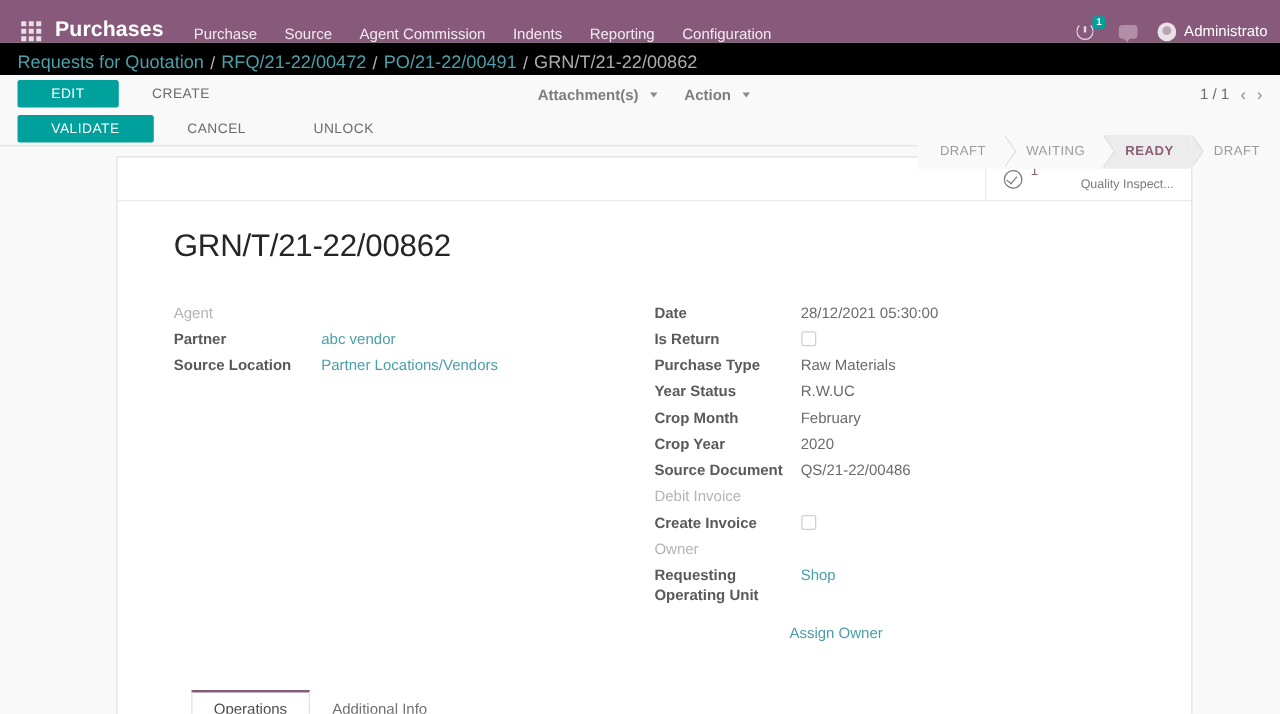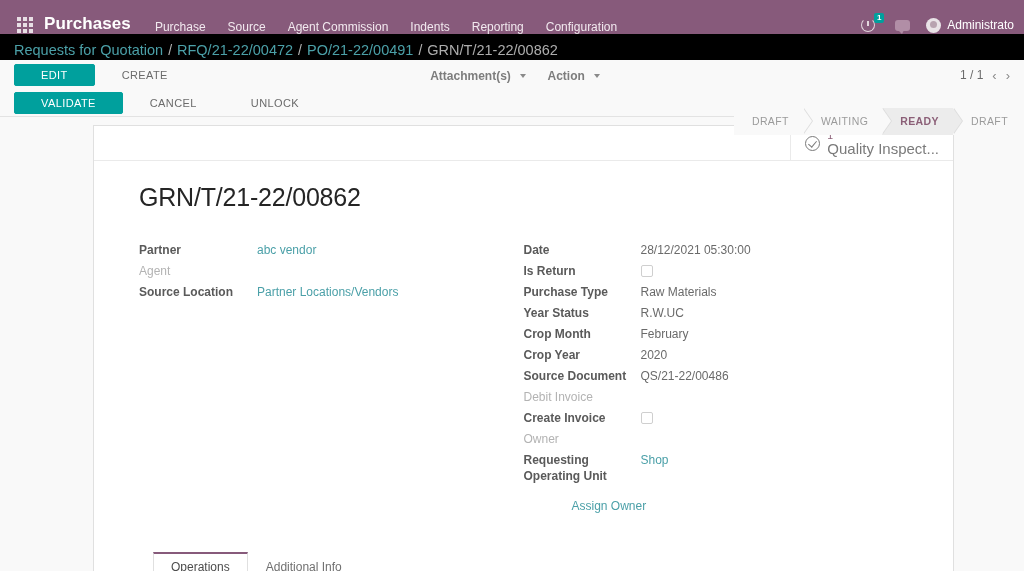--- a/index.html
+++ b/index.html
@@ -283,21 +283,21 @@
     content: "";
     position: absolute;
     left: 3.4px; top: 2.4px;
     width: 4px; height: 7px;
     border-right: 1.6px solid #7a7a7a;
     border-bottom: 1.6px solid #7a7a7a;
     transform: rotate(40deg);
   }
   .stat-txt { line-height: 1.05; }
   .stat-val { font-size: 10.5px; color: #8B5F77; display: block; }
-  .stat-lbl { font-size: 15px; color: #7a7a7a; display: block; white-space: nowrap; }
+  .stat-lbl { font-size: 10px; color: #7a7a7a; display: block; white-space: nowrap; margin-left: 40px; }
 
   .sheet-inner { padding: 22px 45px 0 45px; }
   .rec-title {
     font-size: 25px;
     font-weight: 400;
     color: #252525;
     margin: 0 0 30px 0;
     letter-spacing: -.2px;
   }
 
@@ -323,21 +323,21 @@
   .fld-val { font-size: 12px; color: #6a6a6a; }
   .fld-val.link { color: #4BA0A8; cursor: pointer; }
   .cbx {
     width: 12px; height: 12px;
     border: 1px solid #cfcfcf;
     background: #fff;
     border-radius: 2px;
     cursor: pointer;
     margin-top: 2px;
   }
-  .assign-row { margin: 14px 0 0 48px; }
+  .assign-row { margin: 14px 0 0 108px; }
   .assign-btn {
     background: transparent;
     border: none;
     color: #4BA0A8;
     font-size: 12px;
     cursor: pointer;
     padding: 0;
     font-family: inherit;
   }
 
@@ -454,26 +454,26 @@
         </div>
       </div>
 
       <div class="sheet-inner">
         <h1 class="rec-title">GRN/T/21-22/00862</h1>
 
         <div class="groups">
 
           <div class="col left">
             <div class="fld">
+              <div class="fld-lbl muted">Agent</div>
+              <div class="fld-val"></div>
+            </div>
+            <div class="fld">
               <div class="fld-lbl">Partner</div>
               <div class="fld-val link">abc vendor</div>
-            </div>
-            <div class="fld">
-              <div class="fld-lbl muted">Agent</div>
-              <div class="fld-val"></div>
             </div>
             <div class="fld">
               <div class="fld-lbl">Source Location</div>
               <div class="fld-val link">Partner Locations/Vendors</div>
             </div>
           </div>
 
           <div class="col right">
             <div class="fld">
               <div class="fld-lbl">Date</div>

